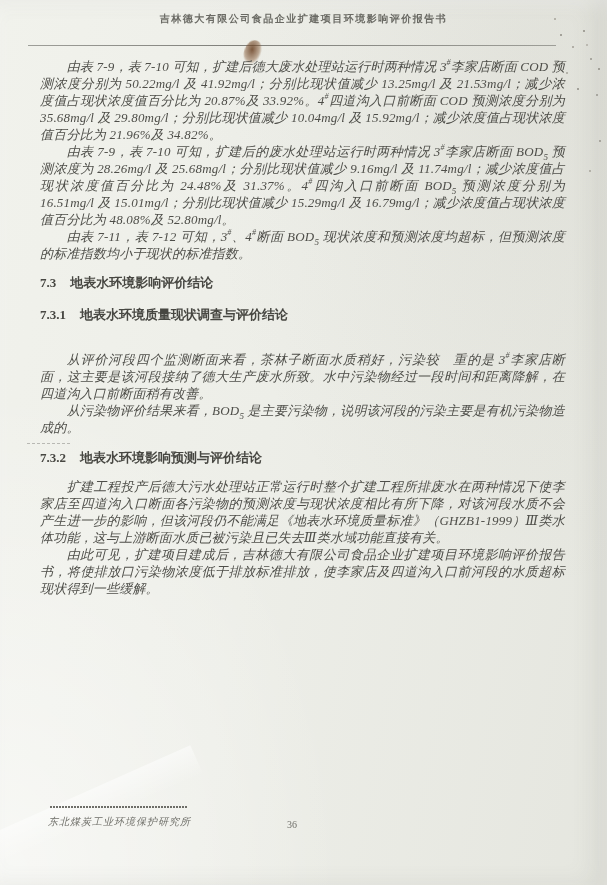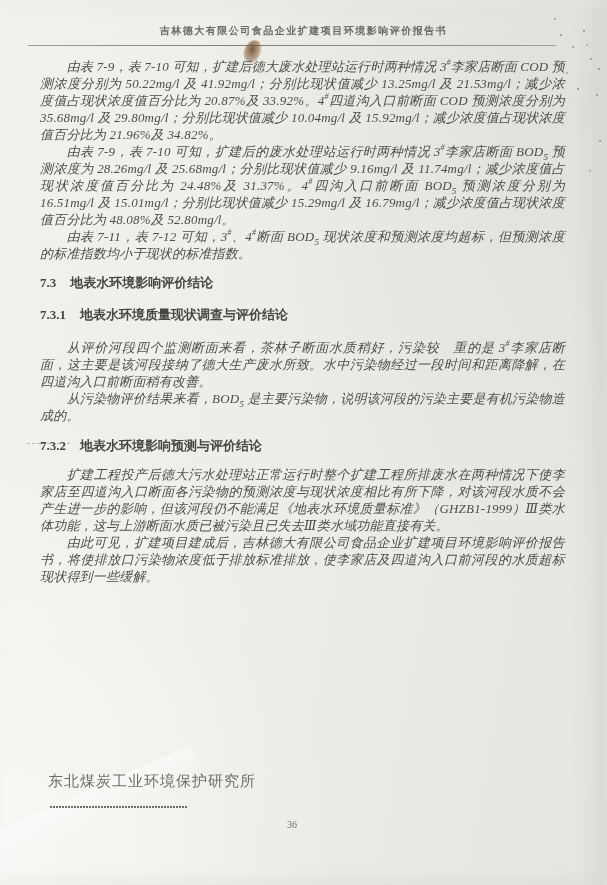--- a/index.html
+++ b/index.html
@@ -11,21 +11,21 @@
   .page{
     position:absolute;inset:0;
     background:
       radial-gradient(ellipse at 88% 10%, rgba(120,115,100,0.07), transparent 45%),
       radial-gradient(ellipse at 0% 100%, rgba(255,255,255,0.55), transparent 40%),
       linear-gradient(100deg,#f1f2ec 0%,#edeee8 45%,#e5e6df 100%);
   }
   .edge-shade{position:absolute;inset:0;box-shadow:inset -14px 0 22px rgba(100,98,88,0.10), inset 0 6px 14px rgba(255,255,255,0.35);pointer-events:none;}
 
   
-  .hdr{position:absolute;top:24px;left:0;width:100%;text-align:center;
+  .hdr{position:absolute;top:12px;left:0;width:100%;text-align:center;
     font-size:10px;letter-spacing:1.5px;color:#6a6a64;font-weight:600;}
   .hdr-rule{position:absolute;top:45px;left:28px;width:528px;height:1px;
     background:linear-gradient(90deg,rgba(90,90,85,.55),rgba(90,90,85,.75) 40%,rgba(90,90,85,.5));}
   .stain{position:absolute;left:244px;top:40px;width:17px;height:24px;border-radius:60% 40% 55% 45%;
     background:radial-gradient(ellipse at 45% 40%, rgba(104,62,32,.85), rgba(130,85,48,.45) 55%, rgba(130,85,48,0) 75%);
     transform:rotate(12deg);filter:blur(.4px);}
 
   
   .speckles{position:absolute;left:0;top:0;width:2px;height:2px;border-radius:50%;background:transparent;
     box-shadow:560px 34px 0 #8f8c84,572px 46px 0 #a09d94,583px 30px 0 #8f8c84,
@@ -39,28 +39,28 @@
     transform:rotate(-24deg);pointer-events:none;}
 
   
   .doc-body{position:absolute;top:58px;left:40px;width:525px;
     font-size:13px;line-height:17px;color:#4e4e49;
     text-align:justify;text-justify:inter-ideograph;}
   .doc-body p{margin:0;text-indent:2.05em;letter-spacing:.2px;font-style:italic;}
   .doc-body sup{font-size:8px;position:relative;top:-1px;line-height:0;}
   .doc-body sub{font-size:9px;line-height:0;}
   .h-sec{margin:12px 0 15px 0;font-weight:600;color:#474742;font-size:13px;}
-  .h-sub1{margin:15px 0 16px 0;font-weight:600;color:#474742;font-size:13px;}
+  .h-sub1{margin:15px 0 28px 0;font-weight:600;color:#474742;font-size:13px;}
   .h-sub2{margin:13px 0 12px 0;font-weight:700;color:#474742;font-size:13px;}
   .h-num{display:inline-block;margin-right:14px;}
 
   
   .ftr-rule{position:absolute;left:50px;top:806px;width:138px;height:2px;
     background:repeating-linear-gradient(90deg,#55554f 0 2px,transparent 2px 3px);opacity:.85;}
-  .ftr-org{position:absolute;left:48px;top:772px;font-size:15px;color:#6e6e68;letter-spacing:1px;}
+  .ftr-org{position:absolute;left:48px;top:815px;font-size:10px;color:#6e6e68;letter-spacing:1px;font-style:italic;}
   .ftr-page{position:absolute;left:287px;top:819px;font-size:10px;color:#6e6e68;}
 </style>
 </head>
 <body>
 
 <div class="page">
   <div class="edge-shade"></div>
   <div class="speckles"></div>
   <div class="crease"></div>
 

